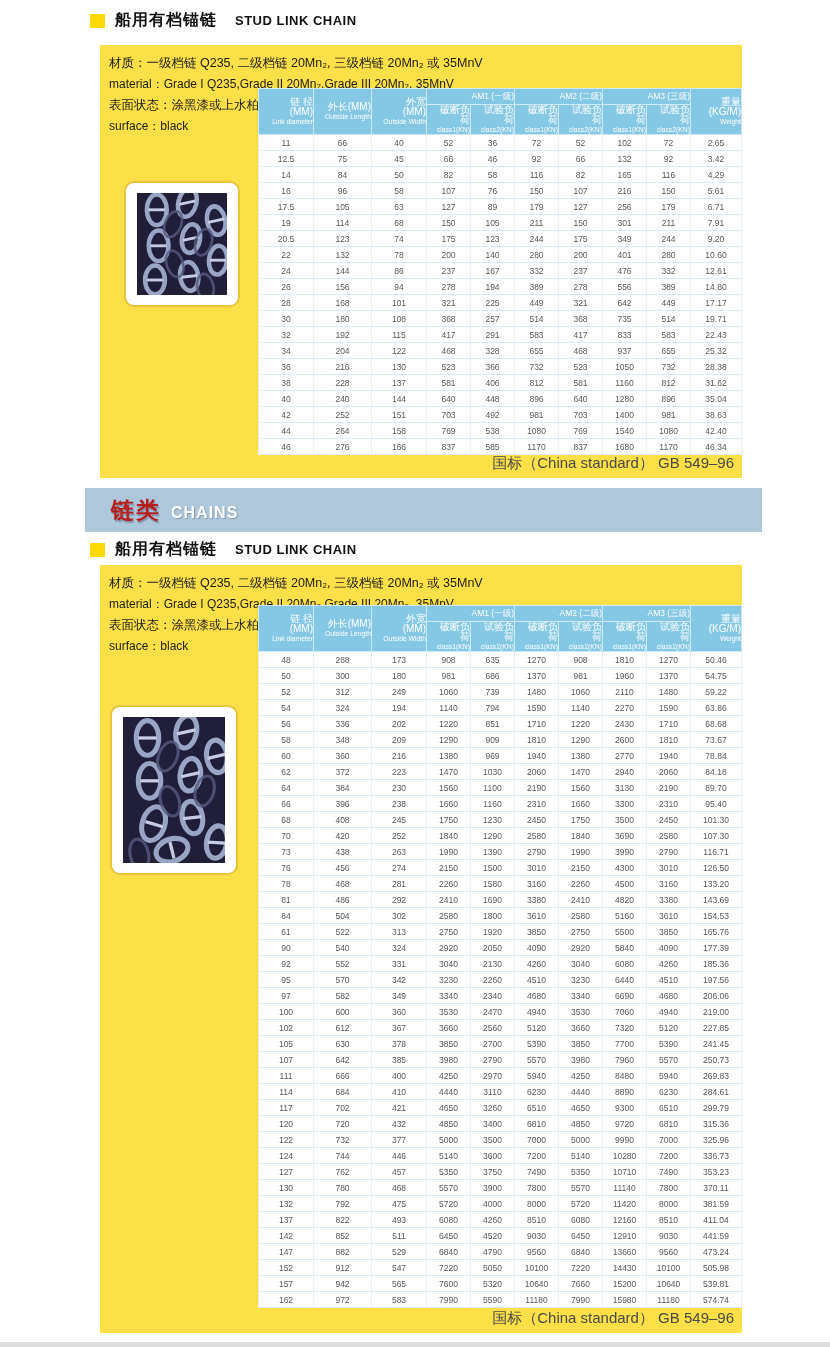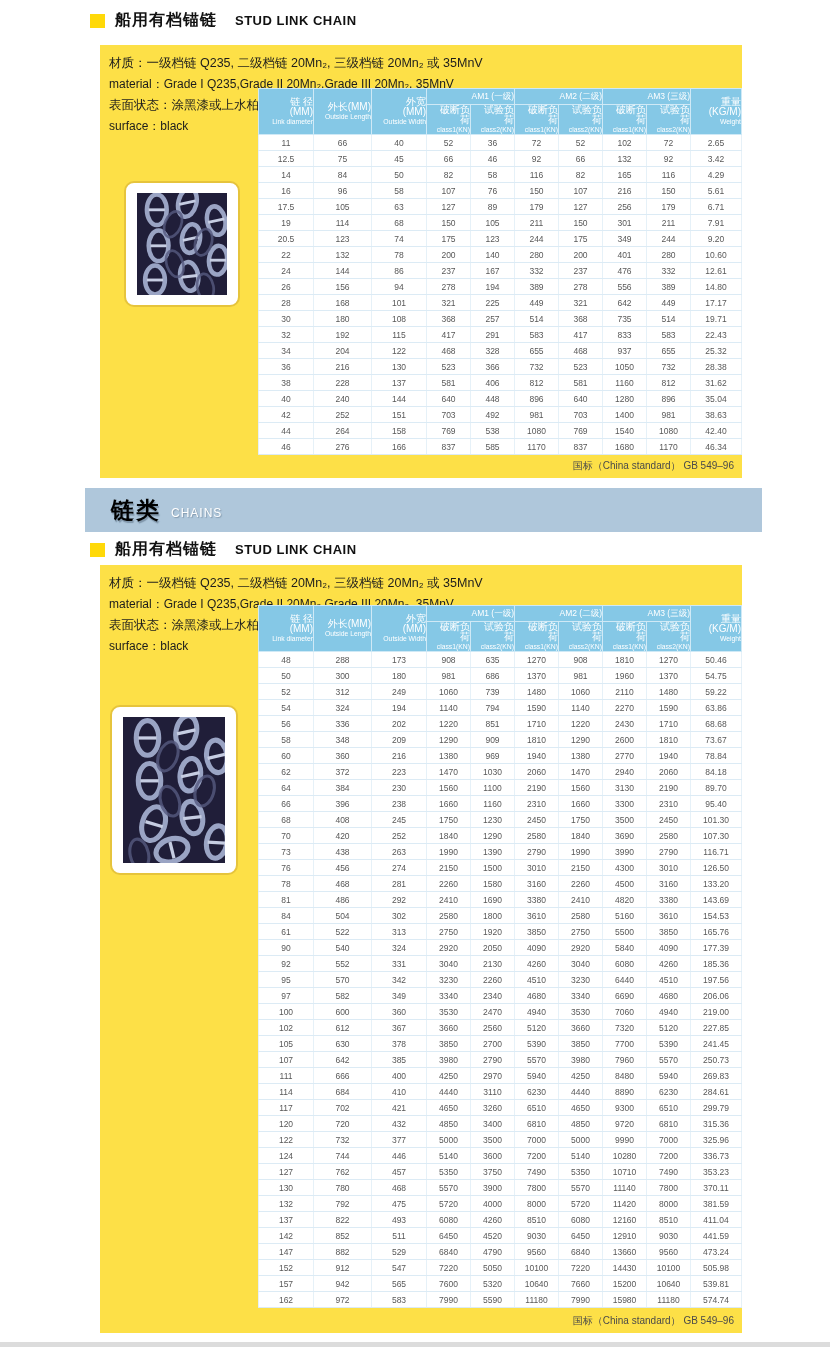--- a/index.html
+++ b/index.html
@@ -47,33 +47,33 @@
   .th-zh { font-size:10px; line-height:10px;padding-left:8px; }
   .th-en { font-size:6.8px; line-height:9px; }
   .group-th { height:15px; font-size:8.5px; }
   .sub-th { height:28px; }
   .span-th { height:45px; }
   .data-table td {
     height:15px; text-align:center; font-size:8.5px; color:#585858;
     border-bottom:1px solid #dcebf5; border-right:1px solid #e6f1f8; border-left:1px solid #e6f1f8;
     background:#ffffff; padding:0; overflow:hidden;
   }
-  .std-note { position:absolute; right:8px; bottom:5px; font-size:10px; color:#4a4a4a; }
+  .std-note { position:absolute; right:8px; bottom:5px; font-size:15px; color:#4a4a4a; }
 
   
   #banner {
     position:absolute; left:85px; top:486px; width:677px; height:44px;
     background:#AFC7DB; border-top:2px solid #ffffff; display:flex; align-items:center;
   }
   #banner .b-zh {
-    font-size:23px; font-weight:bold; color:#000000; margin-left:26px;
+    font-size:23px; font-weight:bold; color:#b91c1c; margin-left:26px;
     text-shadow:1px 2px 1px rgba(90,110,130,0.55); letter-spacing:2px;
   }
   #banner .b-en {
-    font-size:12px; font-weight:normal; color:#ffffff; margin-left:10px; margin-top:6px;
+    font-size:16px; font-weight:bold; color:#ffffff; margin-left:10px; margin-top:6px;
     text-shadow:1px 1px 1px rgba(90,110,130,0.5); letter-spacing:1px;
   }
 
   .watermark {
     position:absolute; font-size:46px; font-weight:bold; color:rgba(165,90,90,0.06);
     transform:rotate(-18deg); white-space:nowrap; pointer-events:none;
   }
   #wm1 { left:190px; top:200px; }
   #wm2 { left:170px; top:380px; }
   #wm3 { left:200px; top:150px; }

